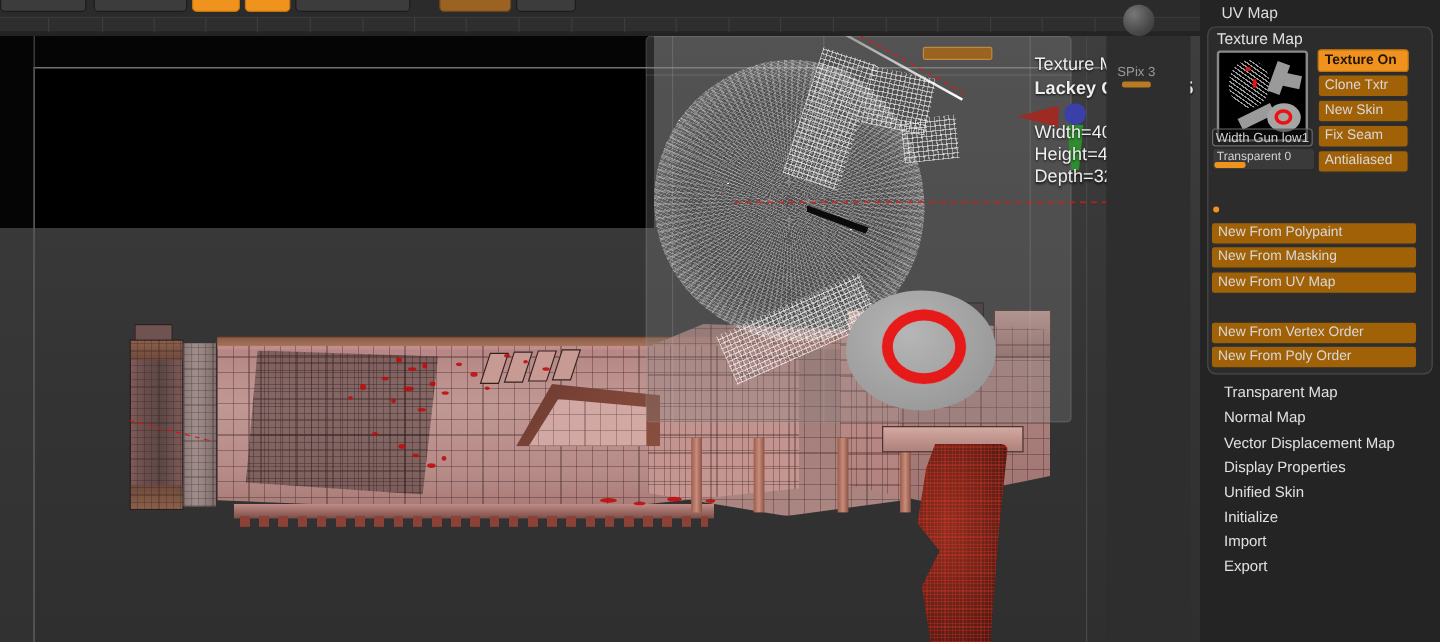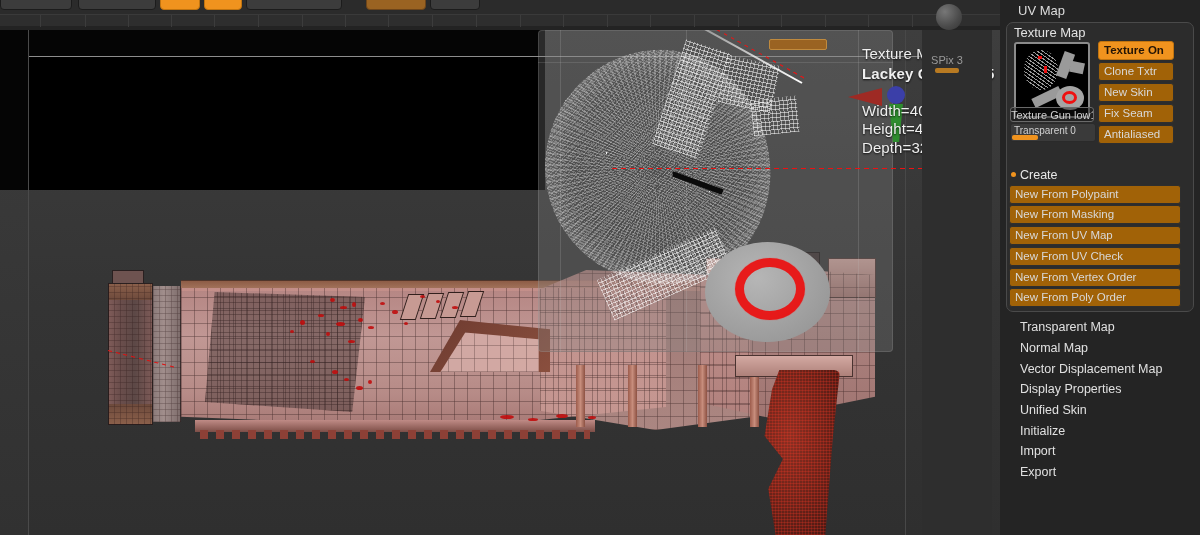--- a/index.html
+++ b/index.html
@@ -547,41 +547,39 @@
          background:radial-gradient(ellipse at 38% 32%,#bdbdbd,#8d8d8d);
          background-image:repeating-linear-gradient(35deg,rgba(255,255,255,.6) 0 1px,transparent 1px 3px);"></div>
     <div style="position:absolute;left:44px;top:8px;width:11px;height:26px;background:#9a9a9a;transform:rotate(20deg)"></div>
     <div style="position:absolute;left:54px;top:18px;width:14px;height:11px;background:#9a9a9a;transform:rotate(12deg)"></div>
     <div style="position:absolute;left:16px;top:48px;width:30px;height:10px;background:#9a9a9a;transform:rotate(-26deg)"></div>
     <div style="position:absolute;left:40px;top:42px;width:28px;height:24px;border-radius:50%;background:#a5a5a5"></div>
     <div style="position:absolute;left:46px;top:47px;width:15px;height:13px;border-radius:50%;border:3px solid #ee1111"></div>
     <div style="position:absolute;left:22px;top:12px;width:4px;height:3px;background:#ee1111"></div>
     <div style="position:absolute;left:28px;top:22px;width:3px;height:7px;background:#ee1111"></div>
   </div>
-  <div class="thumb-label">Texture Gun low1</div>
+  <div class="thumb-label">Width Gun low1</div>
 
   <div class="slider">
     <span class="slider-lab">Transparent 0</span>
     <div class="slider-fill"></div>
   </div>
 
   <div class="rbtn rbtn-right on" style="top:41px">Texture On</div>
   <div class="rbtn rbtn-right" style="top:62px">Clone Txtr</div>
   <div class="rbtn rbtn-right" style="top:83px">New Skin</div>
   <div class="rbtn rbtn-right" style="top:104px">Fix Seam</div>
   <div class="rbtn rbtn-right" style="top:125px">Antialiased</div>
 
   <div class="rp-fill">Fill</div>
   <div class="dot"></div>
-  <div class="rp-create">Create</div>
 
   <div class="rbtn rbtn-wide" style="top:205px">New From Masking</div>
   <div class="rbtn rbtn-wide" style="top:185px">New From Polypaint</div>
   <div class="rbtn rbtn-wide" style="top:226px">New From UV Map</div>
-  <div class="rbtn rbtn-wide" style="top:247px">New From UV Check</div>
   <div class="rbtn rbtn-wide" style="top:268px">New From Vertex Order</div>
   <div class="rbtn rbtn-wide" style="top:288px">New From Poly Order</div>
 
   <div class="rp-item" style="top:320px">Transparent Map</div>
   <div class="rp-item" style="top:341px">Normal Map</div>
   <div class="rp-item" style="top:362px">Vector Displacement Map</div>
   <div class="rp-item" style="top:382px">Display Properties</div>
   <div class="rp-item" style="top:403px">Unified Skin</div>
   <div class="rp-item" style="top:424px">Initialize</div>
   <div class="rp-item" style="top:444px">Import</div>

